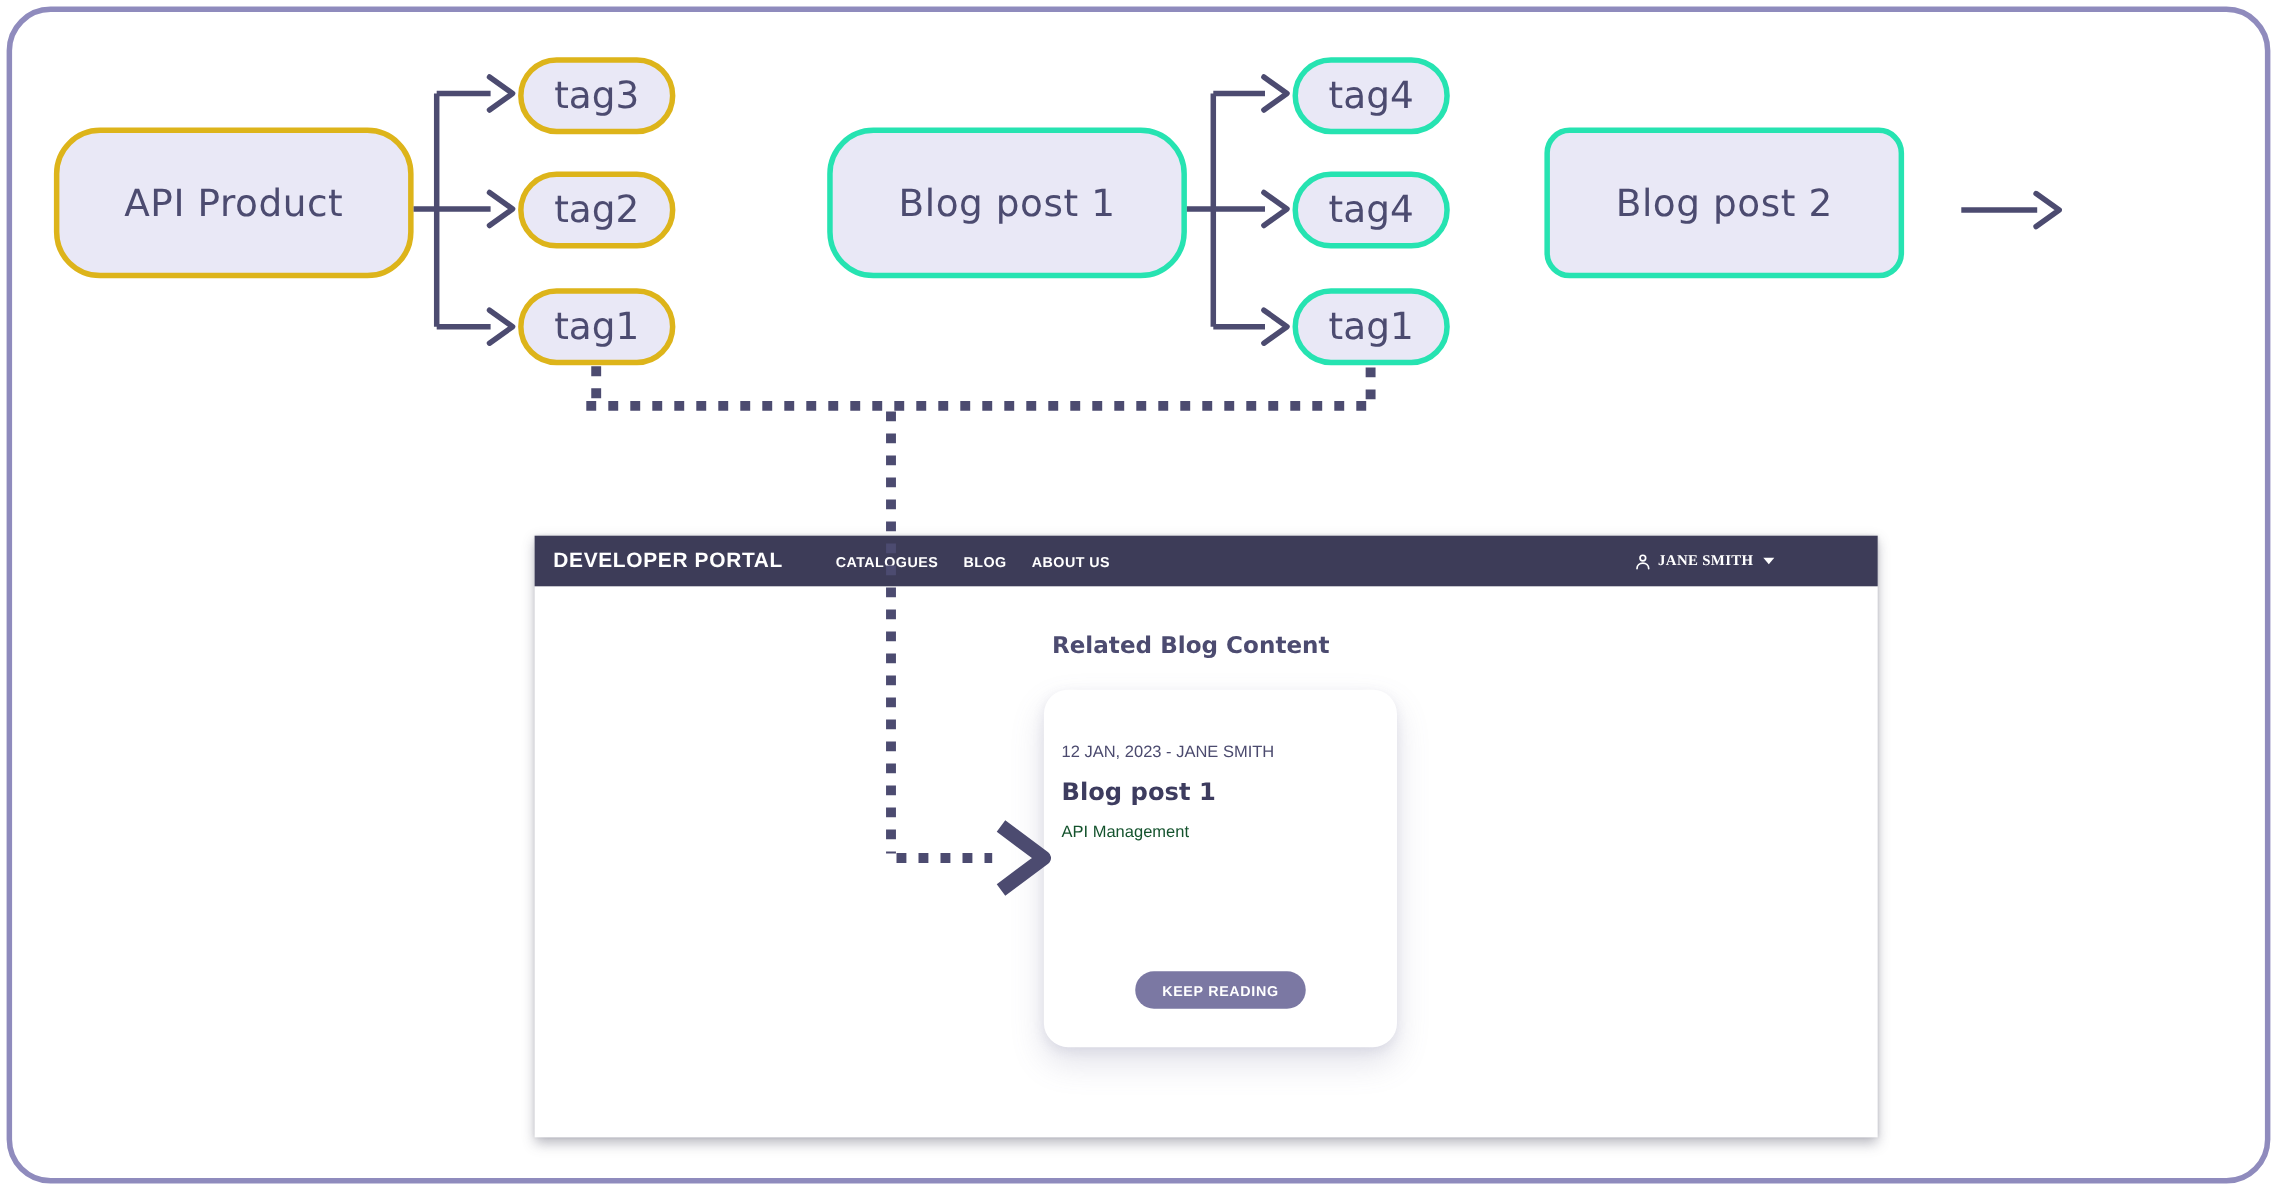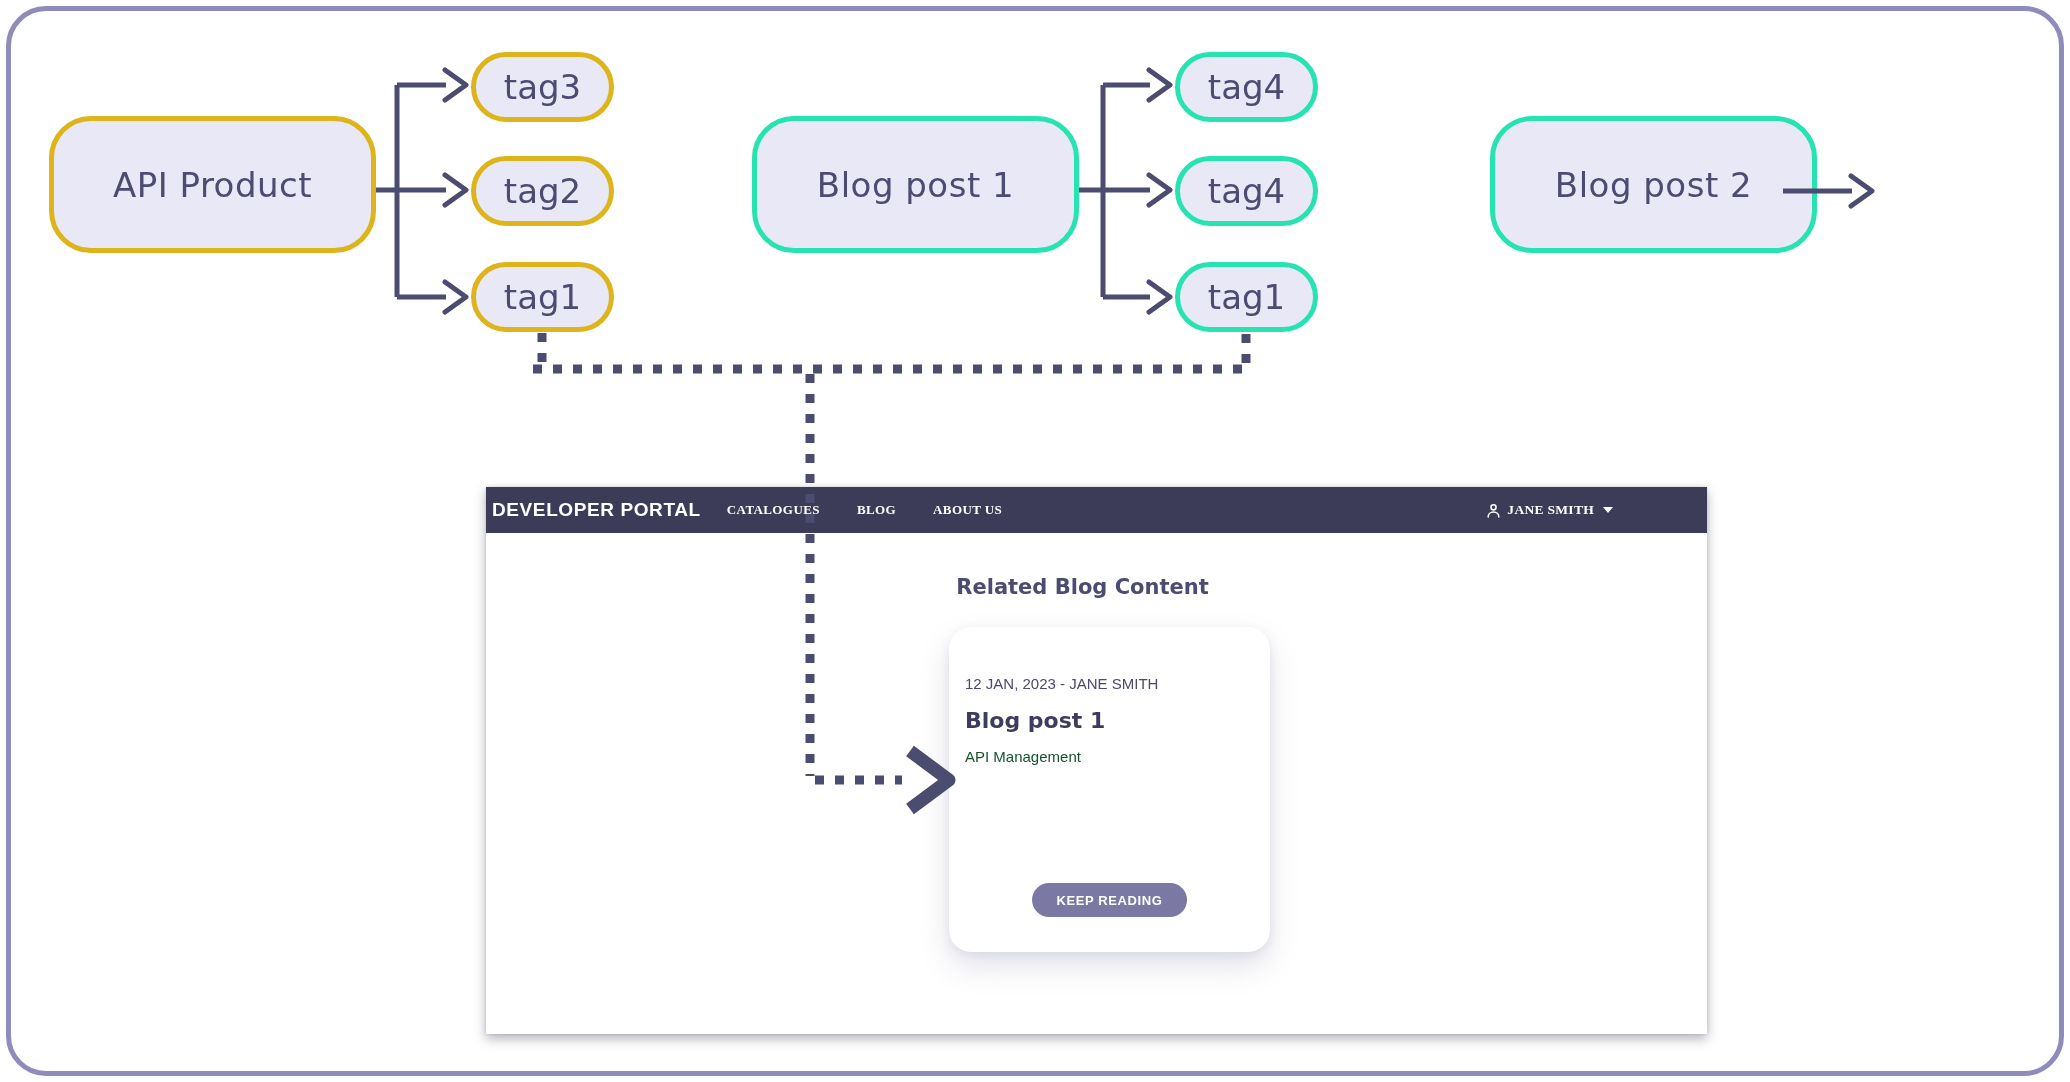--- a/index.html
+++ b/index.html
@@ -16,23 +16,23 @@
   .pill{width:143px;height:70px;border-radius:35px;border:5px solid;font-size:34px;font-weight:500;}
   .yellow{border-color:#ddb41a;}
   .teal{border-color:#26e3b1;}
 
   svg.connectors{position:absolute;inset:0;z-index:6;pointer-events:none;}
 
   
   .portal{position:absolute;left:486px;top:487px;width:1221px;height:547px;background:#ffffff;z-index:3;
           box-shadow:0 5px 11px rgba(80,80,100,.42), 0 0 3px rgba(80,80,100,.22);}
   .navbar{position:absolute;left:0;top:0;right:0;height:46px;background:#3d3c58;display:flex;align-items:center;
-          color:#ffffff;padding:0 0 0 6px;box-sizing:border-box;}
+          color:#ffffff;padding:0 0 0 17px;box-sizing:border-box;}
   .brand{font-size:19px;font-weight:bold;letter-spacing:.6px;white-space:nowrap;}
-  .nav-items{display:flex;gap:37px;margin-left:26px;font-family:Liberation Serif, serif;}
+  .nav-items{display:flex;gap:23px;margin-left:48px;}
   .nav-item{font-size:13px;font-weight:bold;letter-spacing:.4px;white-space:nowrap;cursor:pointer;}
   .user{margin-left:auto;margin-right:94px;display:flex;align-items:center;gap:5px;cursor:pointer;font-family:Liberation Serif, serif;}
   .user-name{font-size:13.5px;font-weight:bold;letter-spacing:.3px;white-space:nowrap;}
   .caret{width:0;height:0;border-left:5px solid transparent;border-right:5px solid transparent;border-top:6px solid #ffffff;margin-left:4px;}
 
   .portal-heading{position:absolute;left:463px;top:88px;width:267px;text-align:center;
           font-family:"DejaVu Sans",sans-serif;font-size:21px;font-weight:600;color:#4c4b70;}
 
   .blog-card{position:absolute;left:463px;top:140px;width:321px;height:325px;background:#ffffff;border-radius:22px;
           box-shadow:0 14px 30px rgba(110,110,150,.20), 0 3px 10px rgba(110,110,150,.12);
@@ -56,21 +56,21 @@
   <div class="node pill yellow" style="left:471px;top:52px;text-align:center;">tag3</div>
   <div class="node pill yellow" style="left:471px;top:156px;">tag2</div>
   <div class="node pill yellow" style="left:471px;top:262px;">tag1</div>
 
   <div class="node box teal" style="left:752px;top:116px;">Blog post 1</div>
 
   <div class="node pill teal" style="left:1175px;top:52px;">tag4</div>
   <div class="node pill teal" style="left:1175px;top:156px;">tag4</div>
   <div class="node pill teal" style="left:1175px;top:262px;">tag1</div>
 
-  <div class="node box teal" style="left:1490px;top:116px;">Blog post 2</div>
+  <div class="node box teal" style="left:1404px;top:116px;border-radius:23px;">Blog post 2</div>
 
 
   <div class="portal">
     <div class="navbar">
       <span class="brand">DEVELOPER PORTAL</span>
       <div class="nav-items">
         <span class="nav-item">CATALOGUES</span>
         <span class="nav-item">BLOG</span>
         <span class="nav-item">ABOUT US</span>
       </div>

